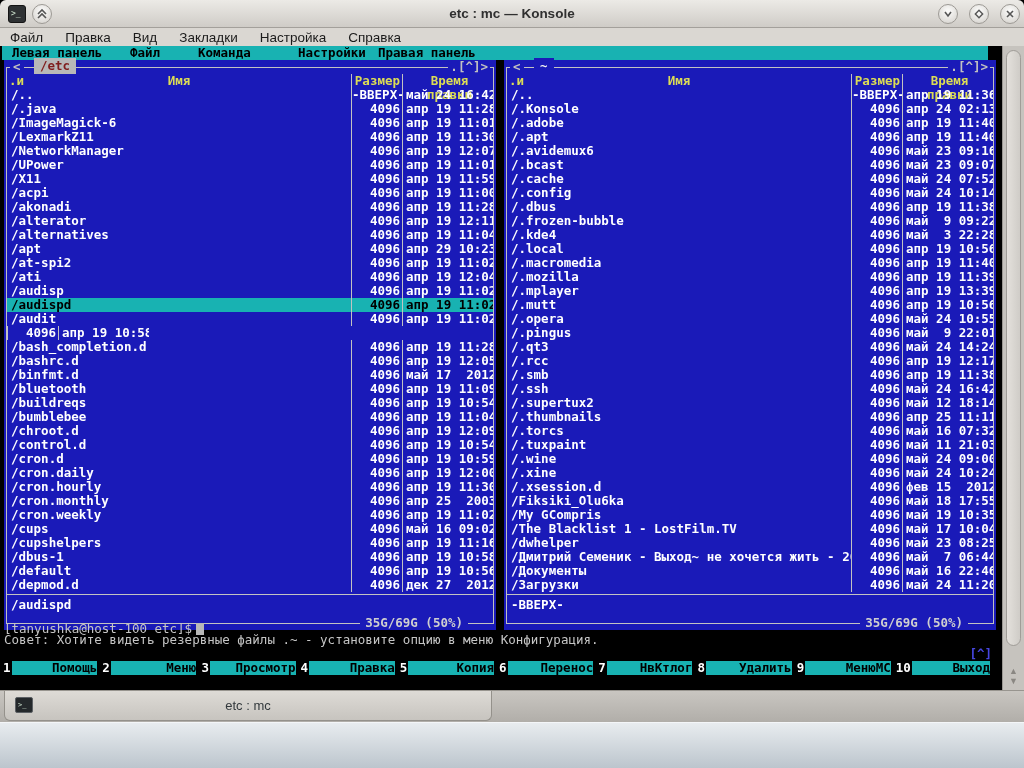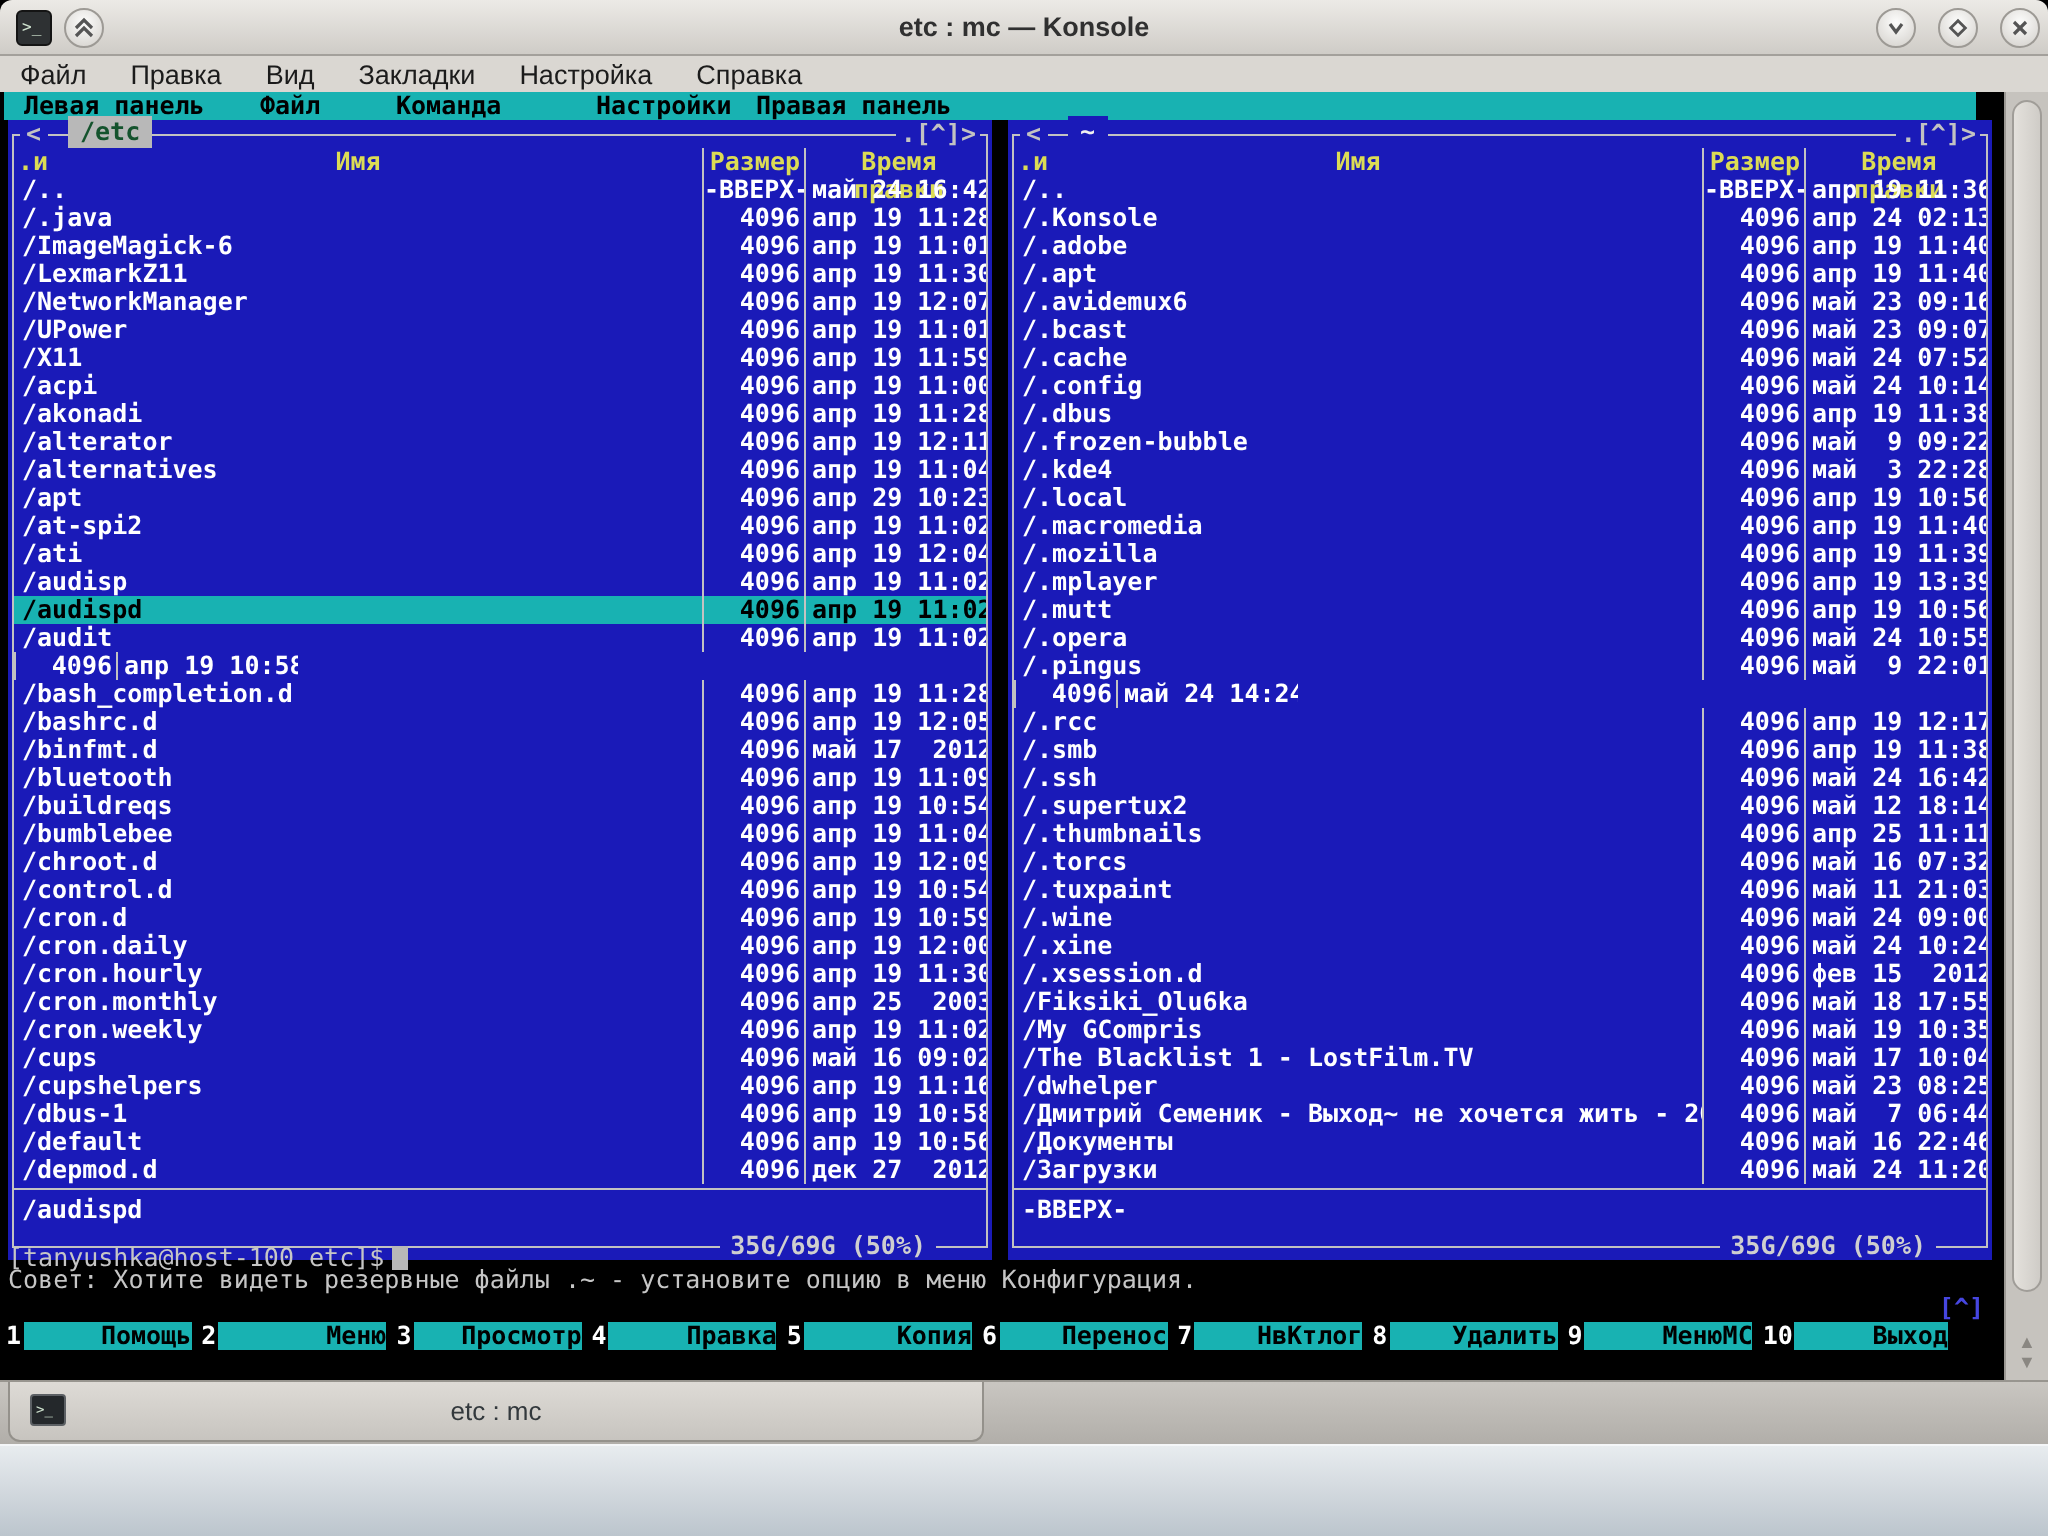--- a/index.html
+++ b/index.html
@@ -30,21 +30,21 @@
   .mcmenu-item{position:absolute;top:0;height:14px;}
   .mcmenu-item:nth-child(1){left:10px}
   .mcmenu-item:nth-child(2){left:128px}
   .mcmenu-item:nth-child(3){left:196px}
   .mcmenu-item:nth-child(4){left:296px}
   .mcmenu-item:nth-child(5){left:376px}
   
   .panel{position:absolute;top:14px;width:492px;height:570px;background:var(--blue);}
   .panel.left{left:4px}.panel.right{left:504px}
   .frame{position:absolute;left:2px;right:2px;top:7px;bottom:6px;border:1px solid var(--line);}
-  .ptab{position:absolute;top:-2px;left:30px;height:16px;line-height:16px;padding:0 6px;background:#b8b8b8;color:#14532d;z-index:2;}
+  .ptab{position:absolute;top:-2px;left:30px;height:16px;line-height:16px;padding:0 6px;background:#b8b8b8;color:#7f1d1d;z-index:2;}
   .ptab.inactive{background:var(--blue);color:#f0f0f0;}
   .p-arrow{position:absolute;top:0;left:6px;height:14px;line-height:14px;padding:0 3px;background:var(--blue);color:var(--line);z-index:2;}
   .p-corner{position:absolute;top:0;right:6px;height:14px;line-height:14px;padding:0 2px;background:var(--blue);color:var(--line);z-index:2;}
   .phead{position:absolute;top:14px;left:3px;right:3px;height:14px;display:flex;color:var(--yellow);}
   .hname{flex:1;position:relative;text-align:center;}
   .hsort{position:absolute;left:2px;top:0;}
   .hsize{width:48px;text-align:right;border-left:1px solid var(--line);padding-right:2px;}
   .htime{width:87px;text-align:center;border-left:1px solid var(--line);padding-left:3px;}
   .file-list{position:absolute;top:28px;left:3px;right:3px;}
   .frow{display:flex;height:14px;white-space:pre;}
@@ -55,21 +55,21 @@
   .sepline{position:absolute;left:3px;right:3px;top:534px;border-top:1px solid var(--line);}
   .ministatus{position:absolute;top:538px;left:7px;right:7px;height:14px;white-space:pre;overflow:hidden;}
   .freespace{position:absolute;bottom:0;right:28px;height:14px;line-height:14px;background:var(--blue);padding:0 5px;color:#cscsc;color:#cfcfcf;z-index:2;}
   
   .hintline{position:absolute;top:587px;left:4px;font-weight:400;color:var(--tdim);white-space:pre;}
   .promptline{position:absolute;top:576px;left:4px;font-weight:400;color:var(--tdim);white-space:pre;}
   .cursorblock{display:inline-block;width:8px;height:12px;background:#b8b8b8;vertical-align:-2px;margin-left:4px;}
   .histmark{position:absolute;top:601px;right:10px;color:#4646e0;font-weight:700;}
   .fnbar{position:absolute;top:615px;left:2px;width:988px;height:14px;display:flex;}
   .fkey{flex:1;display:flex;margin-right:4px;height:14px;}
-  .fkey:last-child{margin-right:16px;}
+  .fkey:last-child{margin-right:0;}
   .fnum{color:#fff;padding:0 1px;}
   .flabel{flex:1;background:var(--teal);color:#000;padding-left:2px;overflow:hidden;white-space:pre;text-align:right;}
   
   .scrollbar{position:absolute;left:1002px;top:46px;width:22px;height:644px;background:#c6c3be;border-left:1px solid #9b9893;box-sizing:border-box;}
   .sb-thumb{position:absolute;left:3px;top:4px;width:15px;height:596px;border-radius:8px;border:1px solid #a09d98;
     background:linear-gradient(90deg,#e4e1dc,#cfccc7);box-sizing:border-box;}
   .sb-arrows{position:absolute;left:0;right:0;bottom:4px;text-align:center;color:#8a8782;font-size:9px;line-height:10px;}
   
   .tabbar{position:absolute;left:0;top:690px;width:1024px;height:32px;background:linear-gradient(#c9c6c1,#b1aea9);border-top:1px solid #98958f;box-sizing:border-box;}
   .tab{position:absolute;left:4px;top:0;width:488px;height:30px;background:linear-gradient(#dedbd6,#c7c4bf);
@@ -207,21 +207,21 @@
           <div class="frow"><span class="fname">/.dbus</span><span class="fsize">4096</span><span class="ftime">апр 19 11:38</span></div>
           <div class="frow"><span class="fname">/.frozen-bubble</span><span class="fsize">4096</span><span class="ftime">май  9 09:22</span></div>
           <div class="frow"><span class="fname">/.kde4</span><span class="fsize">4096</span><span class="ftime">май  3 22:28</span></div>
           <div class="frow"><span class="fname">/.local</span><span class="fsize">4096</span><span class="ftime">апр 19 10:56</span></div>
           <div class="frow"><span class="fname">/.macromedia</span><span class="fsize">4096</span><span class="ftime">апр 19 11:40</span></div>
           <div class="frow"><span class="fname">/.mozilla</span><span class="fsize">4096</span><span class="ftime">апр 19 11:39</span></div>
           <div class="frow"><span class="fname">/.mplayer</span><span class="fsize">4096</span><span class="ftime">апр 19 13:39</span></div>
           <div class="frow"><span class="fname">/.mutt</span><span class="fsize">4096</span><span class="ftime">апр 19 10:56</span></div>
           <div class="frow"><span class="fname">/.opera</span><span class="fsize">4096</span><span class="ftime">май 24 10:55</span></div>
           <div class="frow"><span class="fname">/.pingus</span><span class="fsize">4096</span><span class="ftime">май  9 22:01</span></div>
-          <div class="frow"><span class="fsize">4096</span><span class="ftime">май 24 14:24</span></div>
+          <div class="frow"><span class="fname">/.qt3</span><span class="fsize">4096</span><span class="ftime">май 24 14:24</span></div>
           <div class="frow"><span class="fname">/.rcc</span><span class="fsize">4096</span><span class="ftime">апр 19 12:17</span></div>
           <div class="frow"><span class="fname">/.smb</span><span class="fsize">4096</span><span class="ftime">апр 19 11:38</span></div>
           <div class="frow"><span class="fname">/.ssh</span><span class="fsize">4096</span><span class="ftime">май 24 16:42</span></div>
           <div class="frow"><span class="fname">/.supertux2</span><span class="fsize">4096</span><span class="ftime">май 12 18:14</span></div>
           <div class="frow"><span class="fname">/.thumbnails</span><span class="fsize">4096</span><span class="ftime">апр 25 11:11</span></div>
           <div class="frow"><span class="fname">/.torcs</span><span class="fsize">4096</span><span class="ftime">май 16 07:32</span></div>
           <div class="frow"><span class="fname">/.tuxpaint</span><span class="fsize">4096</span><span class="ftime">май 11 21:03</span></div>
           <div class="frow"><span class="fname">/.wine</span><span class="fsize">4096</span><span class="ftime">май 24 09:00</span></div>
           <div class="frow"><span class="fname">/.xine</span><span class="fsize">4096</span><span class="ftime">май 24 10:24</span></div>
           <div class="frow"><span class="fname">/.xsession.d</span><span class="fsize">4096</span><span class="ftime">фев 15  2012</span></div>

